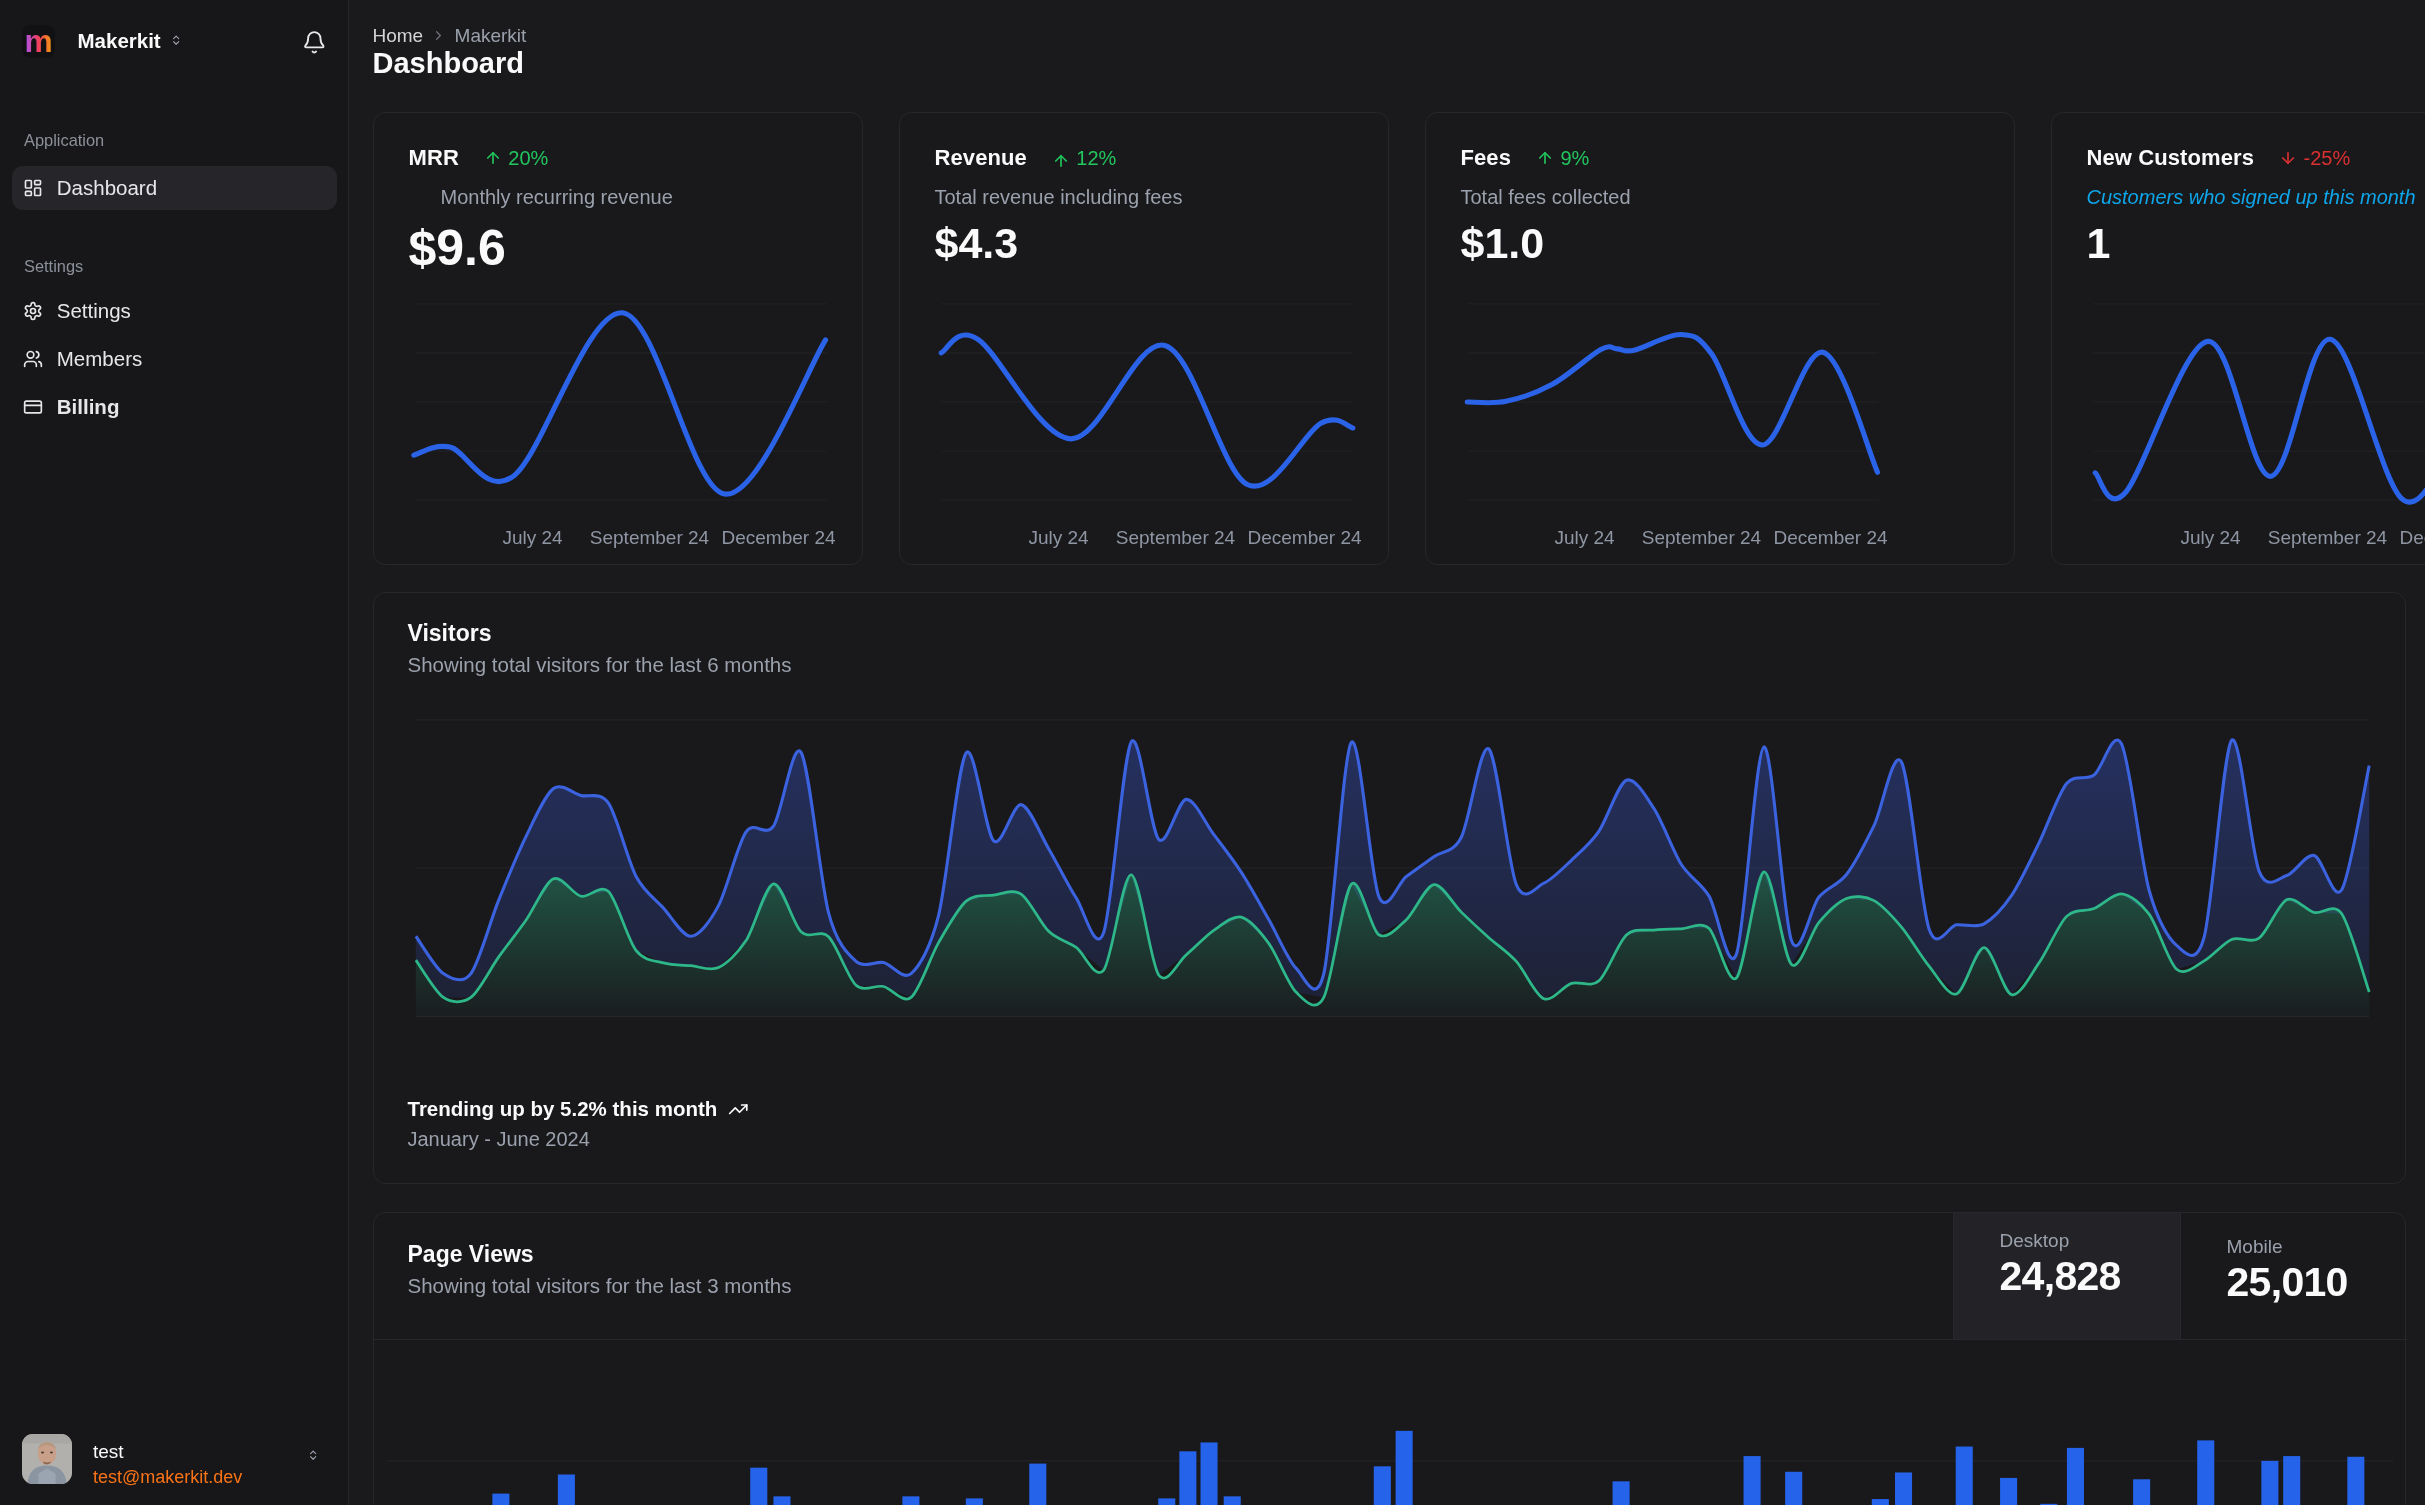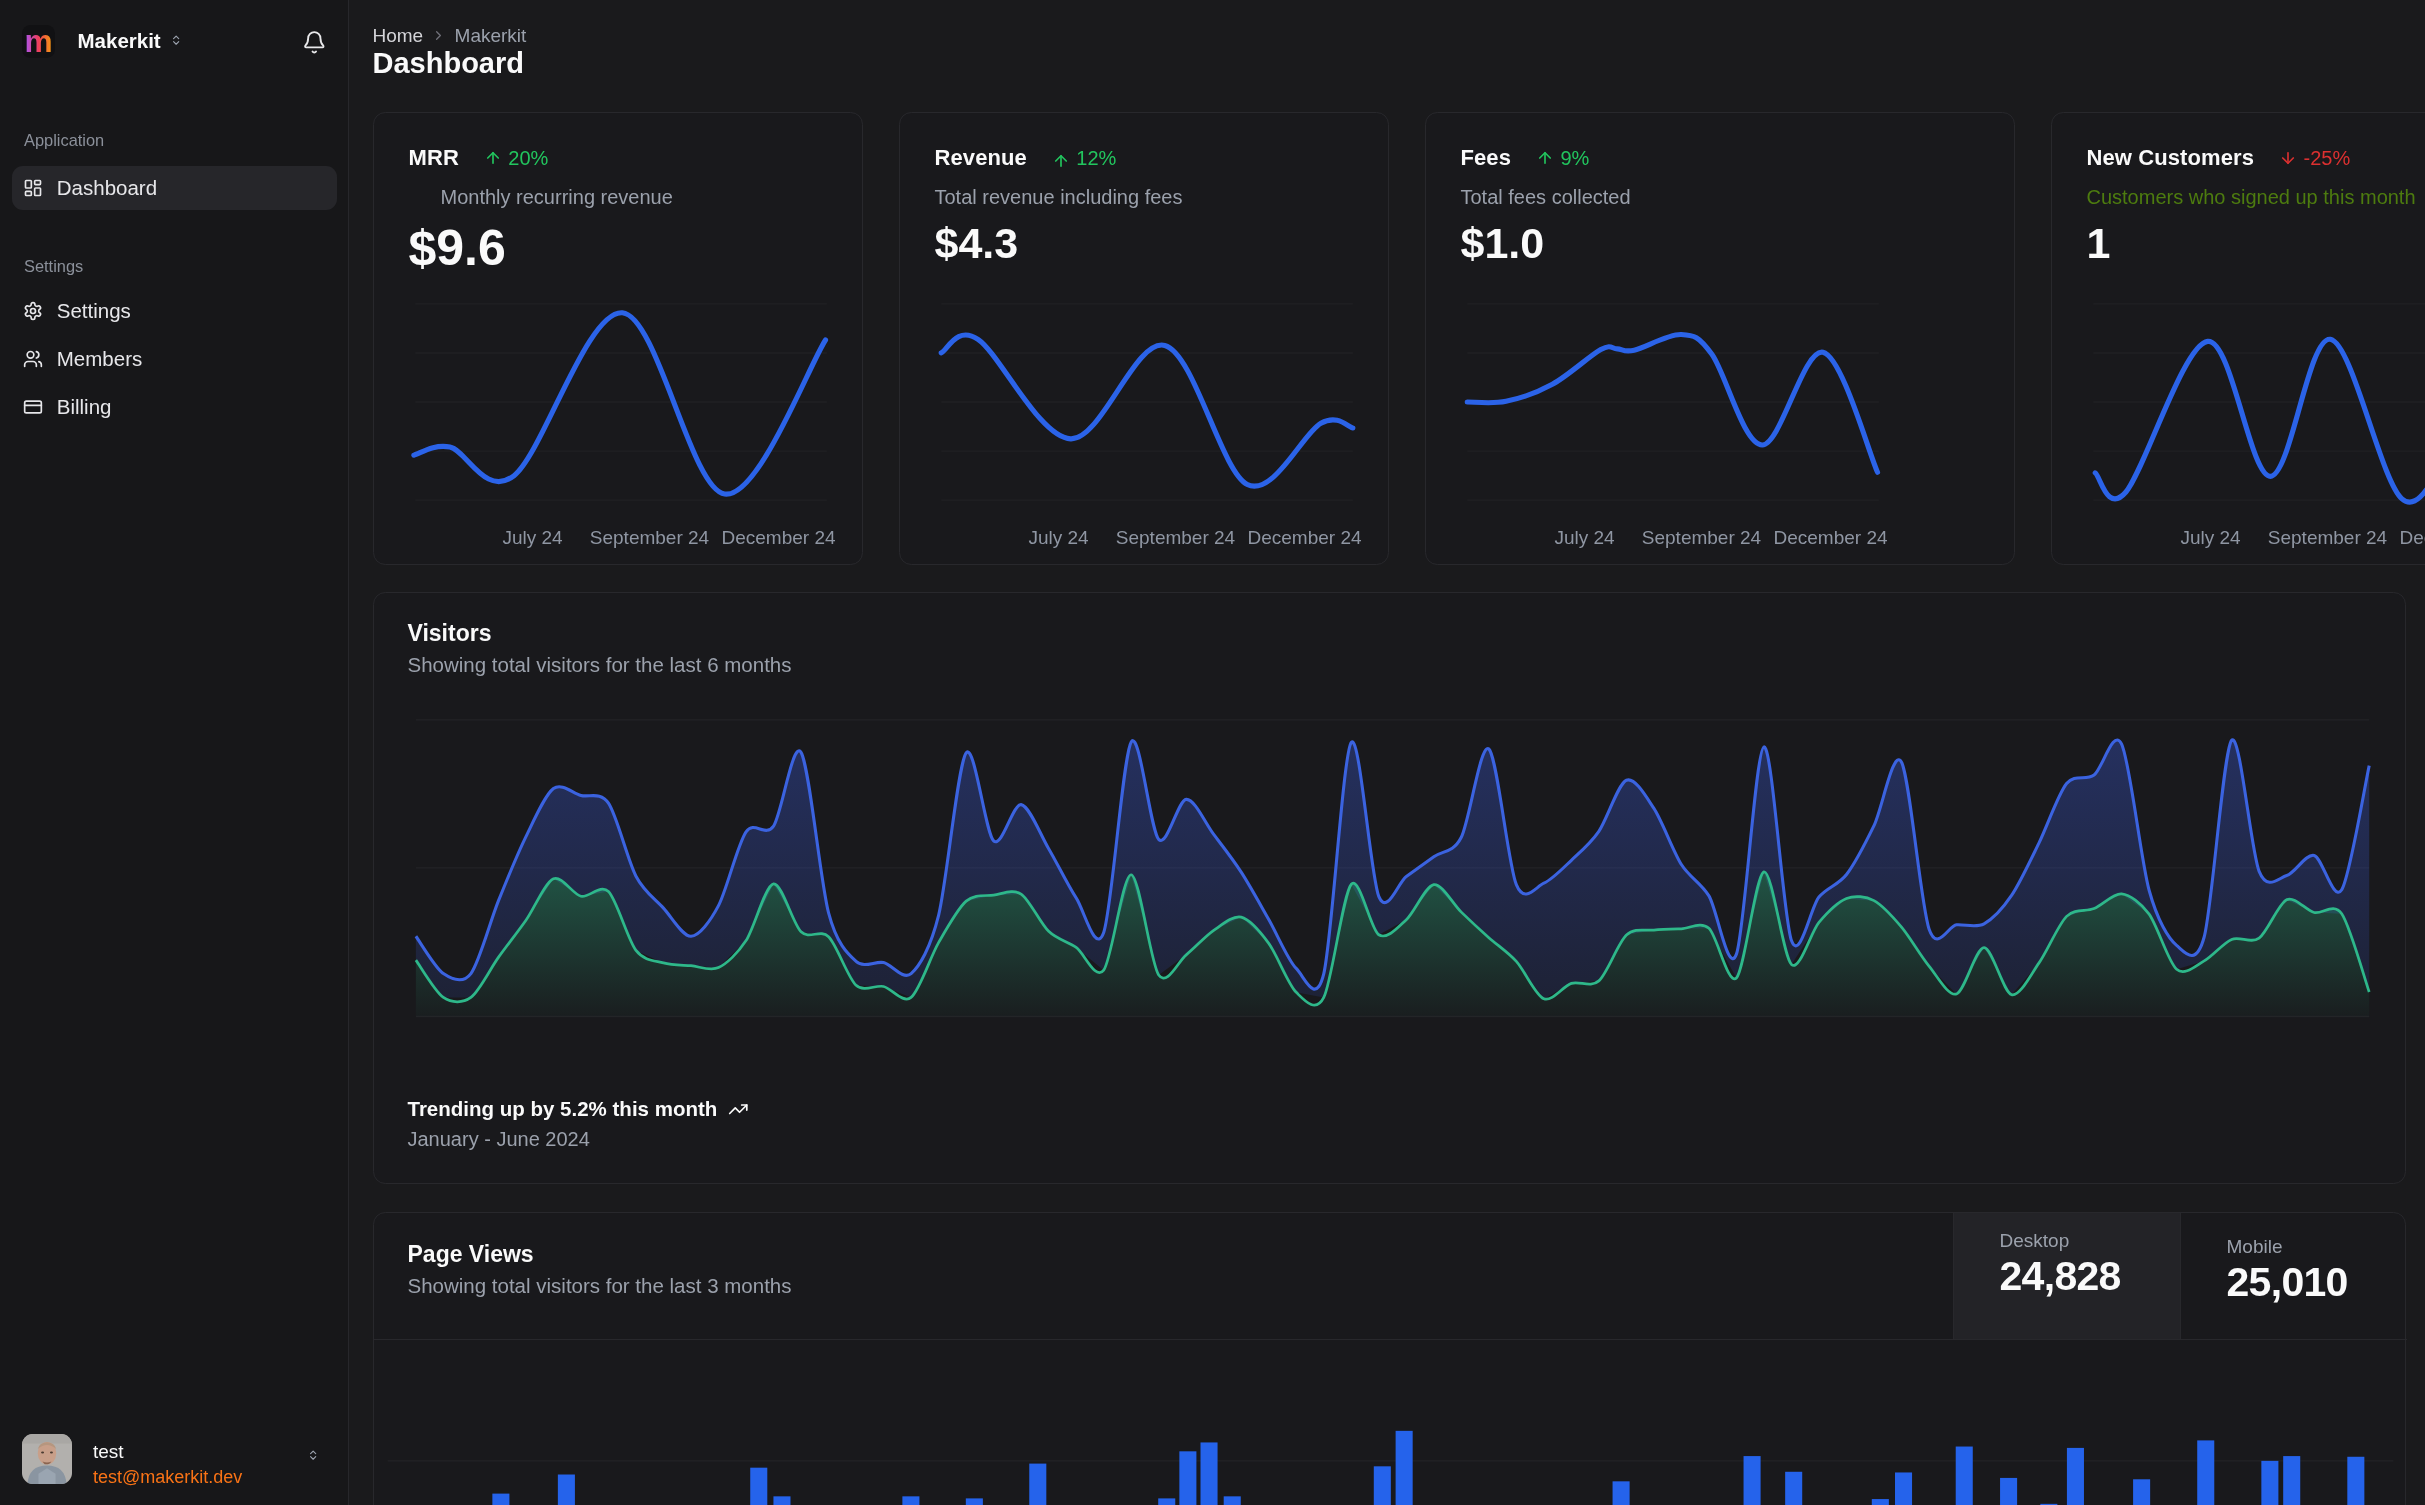--- a/index.html
+++ b/index.html
@@ -53,21 +53,21 @@
     </div>
   <div class="navitem" style="position:absolute;left:11.6px;top:337px;width:325px;">
       <svg width="20" height="20" viewBox="0 0 24 24" fill="none" stroke="#e7e7ea" stroke-width="2" stroke-linecap="round" stroke-linejoin="round">
         <path d="M16 21v-2a4 4 0 0 0-4-4H6a4 4 0 0 0-4 4v2"></path>
         <circle cx="9" cy="7" r="4"></circle>
         <path d="M22 21v-2a4 4 0 0 0-3-3.87"></path>
         <path d="M16 3.13a4 4 0 0 1 0 7.75"></path>
       </svg>
       <span>Members</span>
     </div>
-  <div class="navitem" style="position:absolute;left:11.6px;top:385px;width:325px;">
+  <div class="navitem" style="position:absolute;left:11.6px;top:385px;width:325px;font-weight:bold;">
       <svg width="20" height="20" viewBox="0 0 24 24" fill="none" stroke="#e7e7ea" stroke-width="2" stroke-linecap="round" stroke-linejoin="round">
         <rect width="20" height="14" x="2" y="5" rx="2"></rect>
         <line x1="2" x2="22" y1="10" y2="10"></line>
       </svg>
       <span>Billing</span>
     </div>
 
   <div style="position:absolute;left:22px;top:1434px;">
       <svg width="50" height="50" viewBox="0 0 73 73" style="border-radius:11px;display:block">
 <rect width="73" height="73" fill="#b2b0ad"></rect>
@@ -167,21 +167,21 @@
 <div class="xlab" style="left:405px;">December 24</div>
 </div>
       <div class="card" style="width:490px;height:453px;position:relative;">
 <div style="position:absolute;left:35px;top:32px;display:flex;align-items:center;gap:24.6px;">
 <span style="font-size:22px;font-weight:bold;color:#fafafa;letter-spacing:0.1px">New Customers</span>
 <span style="display:flex;align-items:center;gap:6.8px;color:#db3030;font-size:20px;"><svg width="18" height="18" viewBox="0 0 24 24" fill="none" stroke="#db3030" stroke-width="2.2" stroke-linecap="round" stroke-linejoin="round">
               <path d="M12 5v14"></path>
               <path d="m19 12-7 7-7-7"></path>
             </svg>-25%</span>
         </div>
-<div style="position:absolute;left:35px;top:73px;font-size:20px;color:#4d7c0f;">Customers who signed up this month</div>
+<div style="position:absolute;left:35px;top:73px;font-size:20px;color:#0ea5e9;font-style:italic;">Customers who signed up this month</div>
 <div style="position:absolute;left:35px;top:106px;font-size:43px;font-weight:bold;color:#fafafa;">1</div>
 <svg width="490" height="409" viewBox="0 0 718 600" style="position:absolute;left:0;top:0;" fill="none">
           <line x1="60" y1="280" x2="664" y2="280" stroke="#202023" stroke-width="2"></line>
           <line x1="60" y1="352" x2="664" y2="352" stroke="#202023" stroke-width="2"></line>
           <line x1="60" y1="424" x2="664" y2="424" stroke="#202023" stroke-width="2"></line>
           <line x1="60" y1="496" x2="664" y2="496" stroke="#202023" stroke-width="2"></line>
           <line x1="60" y1="568" x2="664" y2="568" stroke="#202023" stroke-width="2"></line>
 <path d="M63.0,528.0 C70.5,532.7 80.5,588.2 108.0,556.0 C135.5,523.8 192.7,338.8 228.0,335.0 C263.3,331.2 290.0,533.5 320.0,533.0 C350.0,532.5 375.8,326.5 408.0,332.0 C440.2,337.5 481.7,539.0 513.0,566.0 C544.3,593.0 571.2,497.7 596.0,494.0 C620.8,490.3 651.0,535.7 662.0,544.0" stroke="#2b63e8" stroke-width="7.5" stroke-linecap="round" fill="none"></path>
         </svg>
 <div class="xlab" style="left:159px;">July 24</div>

